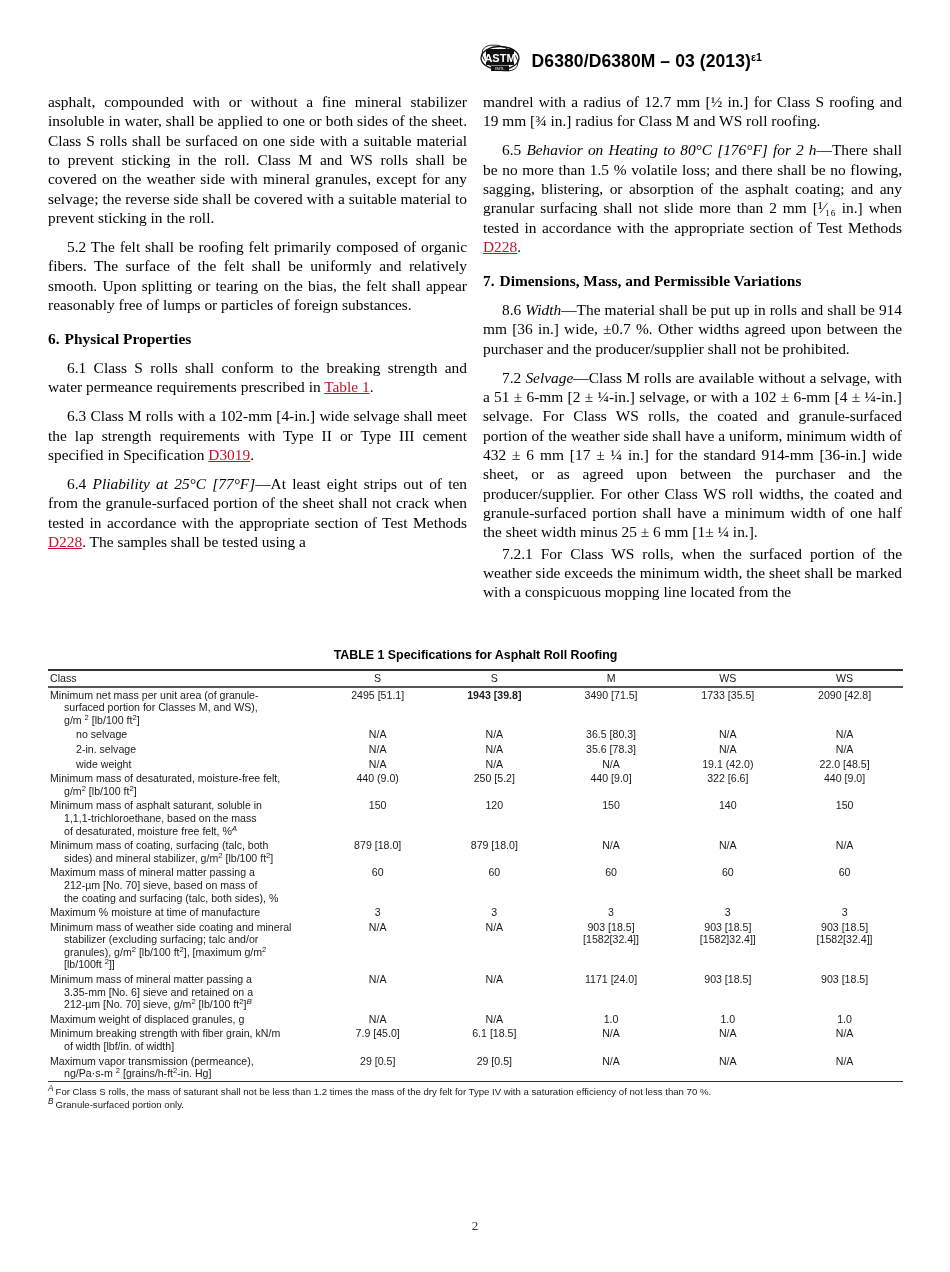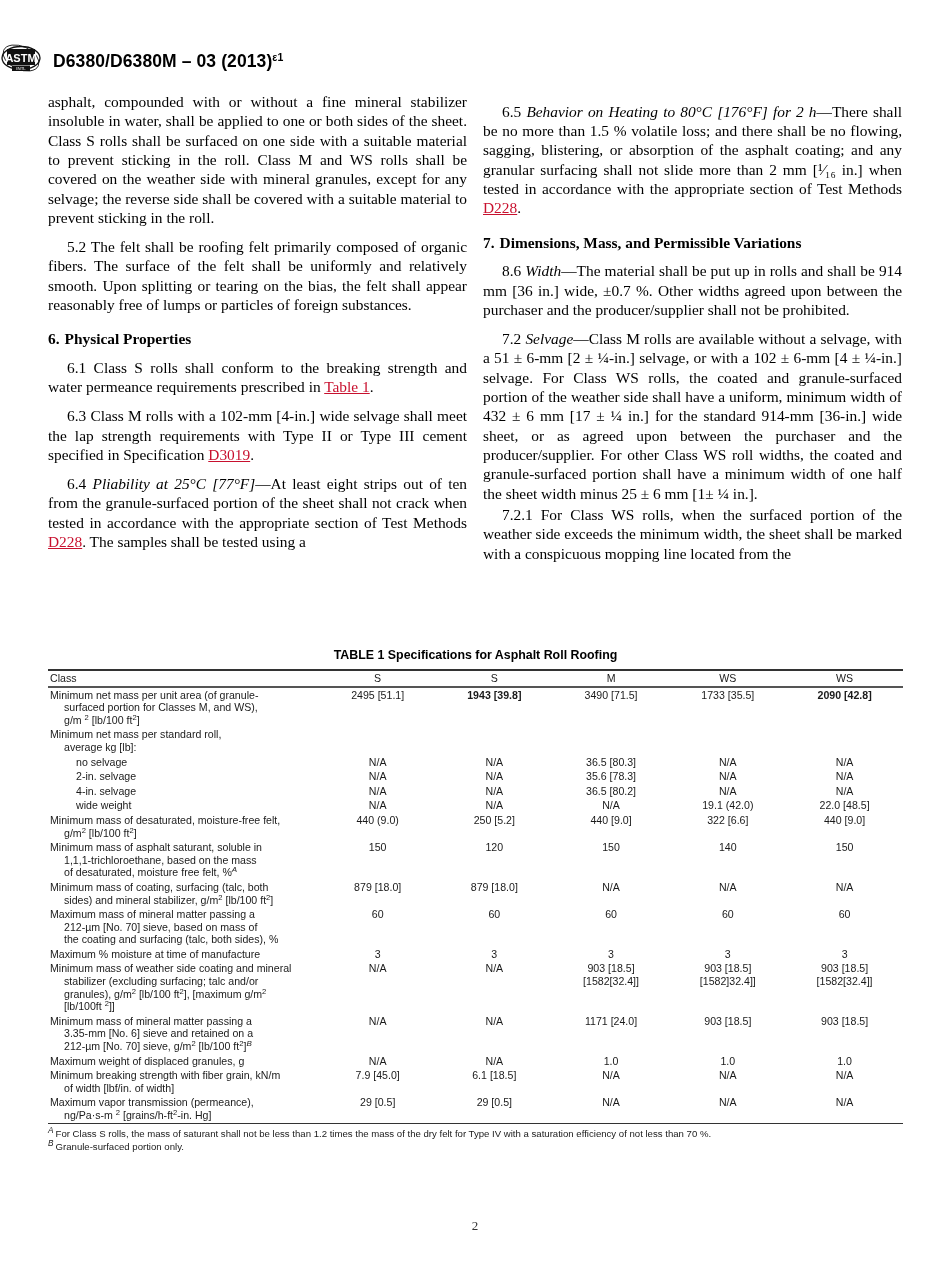--- a/index.html
+++ b/index.html
@@ -21,21 +21,21 @@
     width: 950px;
     height: 1272px;
   }
 
   
   .header {
     position: absolute;
     left: 0;
     top: 44px;
     width: 762px;
-    text-align: left;
+    text-align: right;
     white-space: nowrap;
   }
   .astm-logo {
     display: inline-block;
     vertical-align: -7px;
     width: 42px;
     height: 30px;
     margin-right: 7px;
   }
   .header-title {
@@ -198,20 +198,21 @@
     <p class="para-ind"><span>6.1 Class S rolls shall conform to the breaking strength and water permeance requirements prescribed in </span><a class="xref" href="#">Table 1</a><span>.</span></p>
 
 
     <p class="para-ind"><span>6.3 Class M rolls with a 102-mm [4-in.] wide selvage shall meet the lap strength requirements with Type II or Type III cement specified in Specification </span><a class="xref" href="#">D3019</a><span>.</span></p>
 
     <p class="para-ind"><span>6.4 </span><span class="it">Pliability at 25°C [77°F]</span><span>—At least eight strips out of ten from the granule-surfaced portion of the sheet shall not crack when tested in accordance with the appropriate section of Test Methods </span><a class="xref" href="#">D228</a><span>. The samples shall be tested using a</span></p>
   </div>
 
   <div class="col col-right">
 
+    <p class="para-cont">mandrel with a radius of 12.7 mm [½ in.] for Class S roofing and 19 mm [¾ in.] radius for Class M and WS roll roofing.</p>
 
     <p class="para-ind"><span>6.5 </span><span class="it">Behavior on Heating to 80°C [176°F] for 2 h</span><span>—There shall be no more than 1.5 % volatile loss; and there shall be no flowing, sagging, blistering, or absorption of the asphalt coating; and any granular surfacing shall not slide more than 2 mm [¹⁄₁₆ in.] when tested in accordance with the appropriate section of Test Methods </span><a class="xref" href="#">D228</a><span>.</span></p>
 
     <p class="sec-head"><span class="num">7.</span><span>Dimensions, Mass, and Permissible Variations</span></p>
 
     <p class="para-ind"><span>8.6 </span><span class="it">Width</span><span>—The material shall be put up in rolls and shall be 914 mm [36 in.] wide, ±0.7 %. Other widths agreed upon between the purchaser and the producer/supplier shall not be prohibited.</span></p>
 
     <p class="para-ind"><span>7.2 </span><span class="it">Selvage</span><span>—Class M rolls are available without a selvage, with a 51 ± 6-mm [2 ± ¼-in.] selvage, or with a 102 ± 6-mm [4 ± ¼-in.] selvage. For Class WS rolls, the coated and granule-surfaced portion of the weather side shall have a uniform, minimum width of 432 ± 6 mm [17 ± ¼ in.] for the standard 914-mm [36-in.] wide sheet, or as agreed upon between the purchaser and the producer/supplier. For other Class WS roll widths, the coated and granule-surfaced portion shall have a minimum width of one half the sheet width minus 25 ± 6 mm [1± ¼ in.].</span></p>
 
     <p class="para-ind" style="margin-top:2px !important;">7.2.1 For Class WS rolls, when the surfaced portion of the weather side exceeds the minimum width, the sheet shall be marked with a conspicuous mopping line located from the</p>
@@ -250,42 +251,21 @@
             <td class="val c2">
               <span style="display: block; font-weight: bold;">1943 [39.8]</span>
             </td>
             <td class="val c3">
               <span style="display: block;">3490 [71.5]</span>
             </td>
             <td class="val c4">
               <span style="display: block;">1733 [35.5]</span>
             </td>
             <td class="val c5">
-              <span style="display: block; font-weight: bold;">2090 [42.8]</span>
-            </td>
-          </tr>
-          <tr>
-            <td class="lbl">
-              <span class="l1">Minimum net mass per standard roll,</span>
-              <span class="l2">average kg [lb]:</span>
-            </td>
-            <td class="val c1">
-              <span style="display: block;"></span>
-            </td>
-            <td class="val c2">
-              <span style="display: block;"></span>
-            </td>
-            <td class="val c3">
-              <span style="display: block;"></span>
-            </td>
-            <td class="val c4">
-              <span style="display: block;"></span>
-            </td>
-            <td class="val c5">
-              <span style="display: block;"></span>
+              <span style="display: block;">2090 [42.8]</span>
             </td>
           </tr>
           <tr>
             <td class="lbl">
               <span class="l1" style="padding-left: 26px;">no selvage</span>
             </td>
             <td class="val c1">
               <span style="display: block;">N/A</span>
             </td>
             <td class="val c2">
@@ -306,40 +286,20 @@
               <span class="l1" style="padding-left: 26px;">2-in. selvage</span>
             </td>
             <td class="val c1">
               <span style="display: block;">N/A</span>
             </td>
             <td class="val c2">
               <span style="display: block;">N/A</span>
             </td>
             <td class="val c3">
               <span style="display: block;">35.6 [78.3]</span>
-            </td>
-            <td class="val c4">
-              <span style="display: block;">N/A</span>
-            </td>
-            <td class="val c5">
-              <span style="display: block;">N/A</span>
-            </td>
-          </tr>
-          <tr>
-            <td class="lbl">
-              <span class="l1" style="padding-left: 26px;">4-in. selvage</span>
-            </td>
-            <td class="val c1">
-              <span style="display: block;">N/A</span>
-            </td>
-            <td class="val c2">
-              <span style="display: block;">N/A</span>
-            </td>
-            <td class="val c3">
-              <span style="display: block;">36.5 [80.2]</span>
             </td>
             <td class="val c4">
               <span style="display: block;">N/A</span>
             </td>
             <td class="val c5">
               <span style="display: block;">N/A</span>
             </td>
           </tr>
           <tr>
             <td class="lbl">

